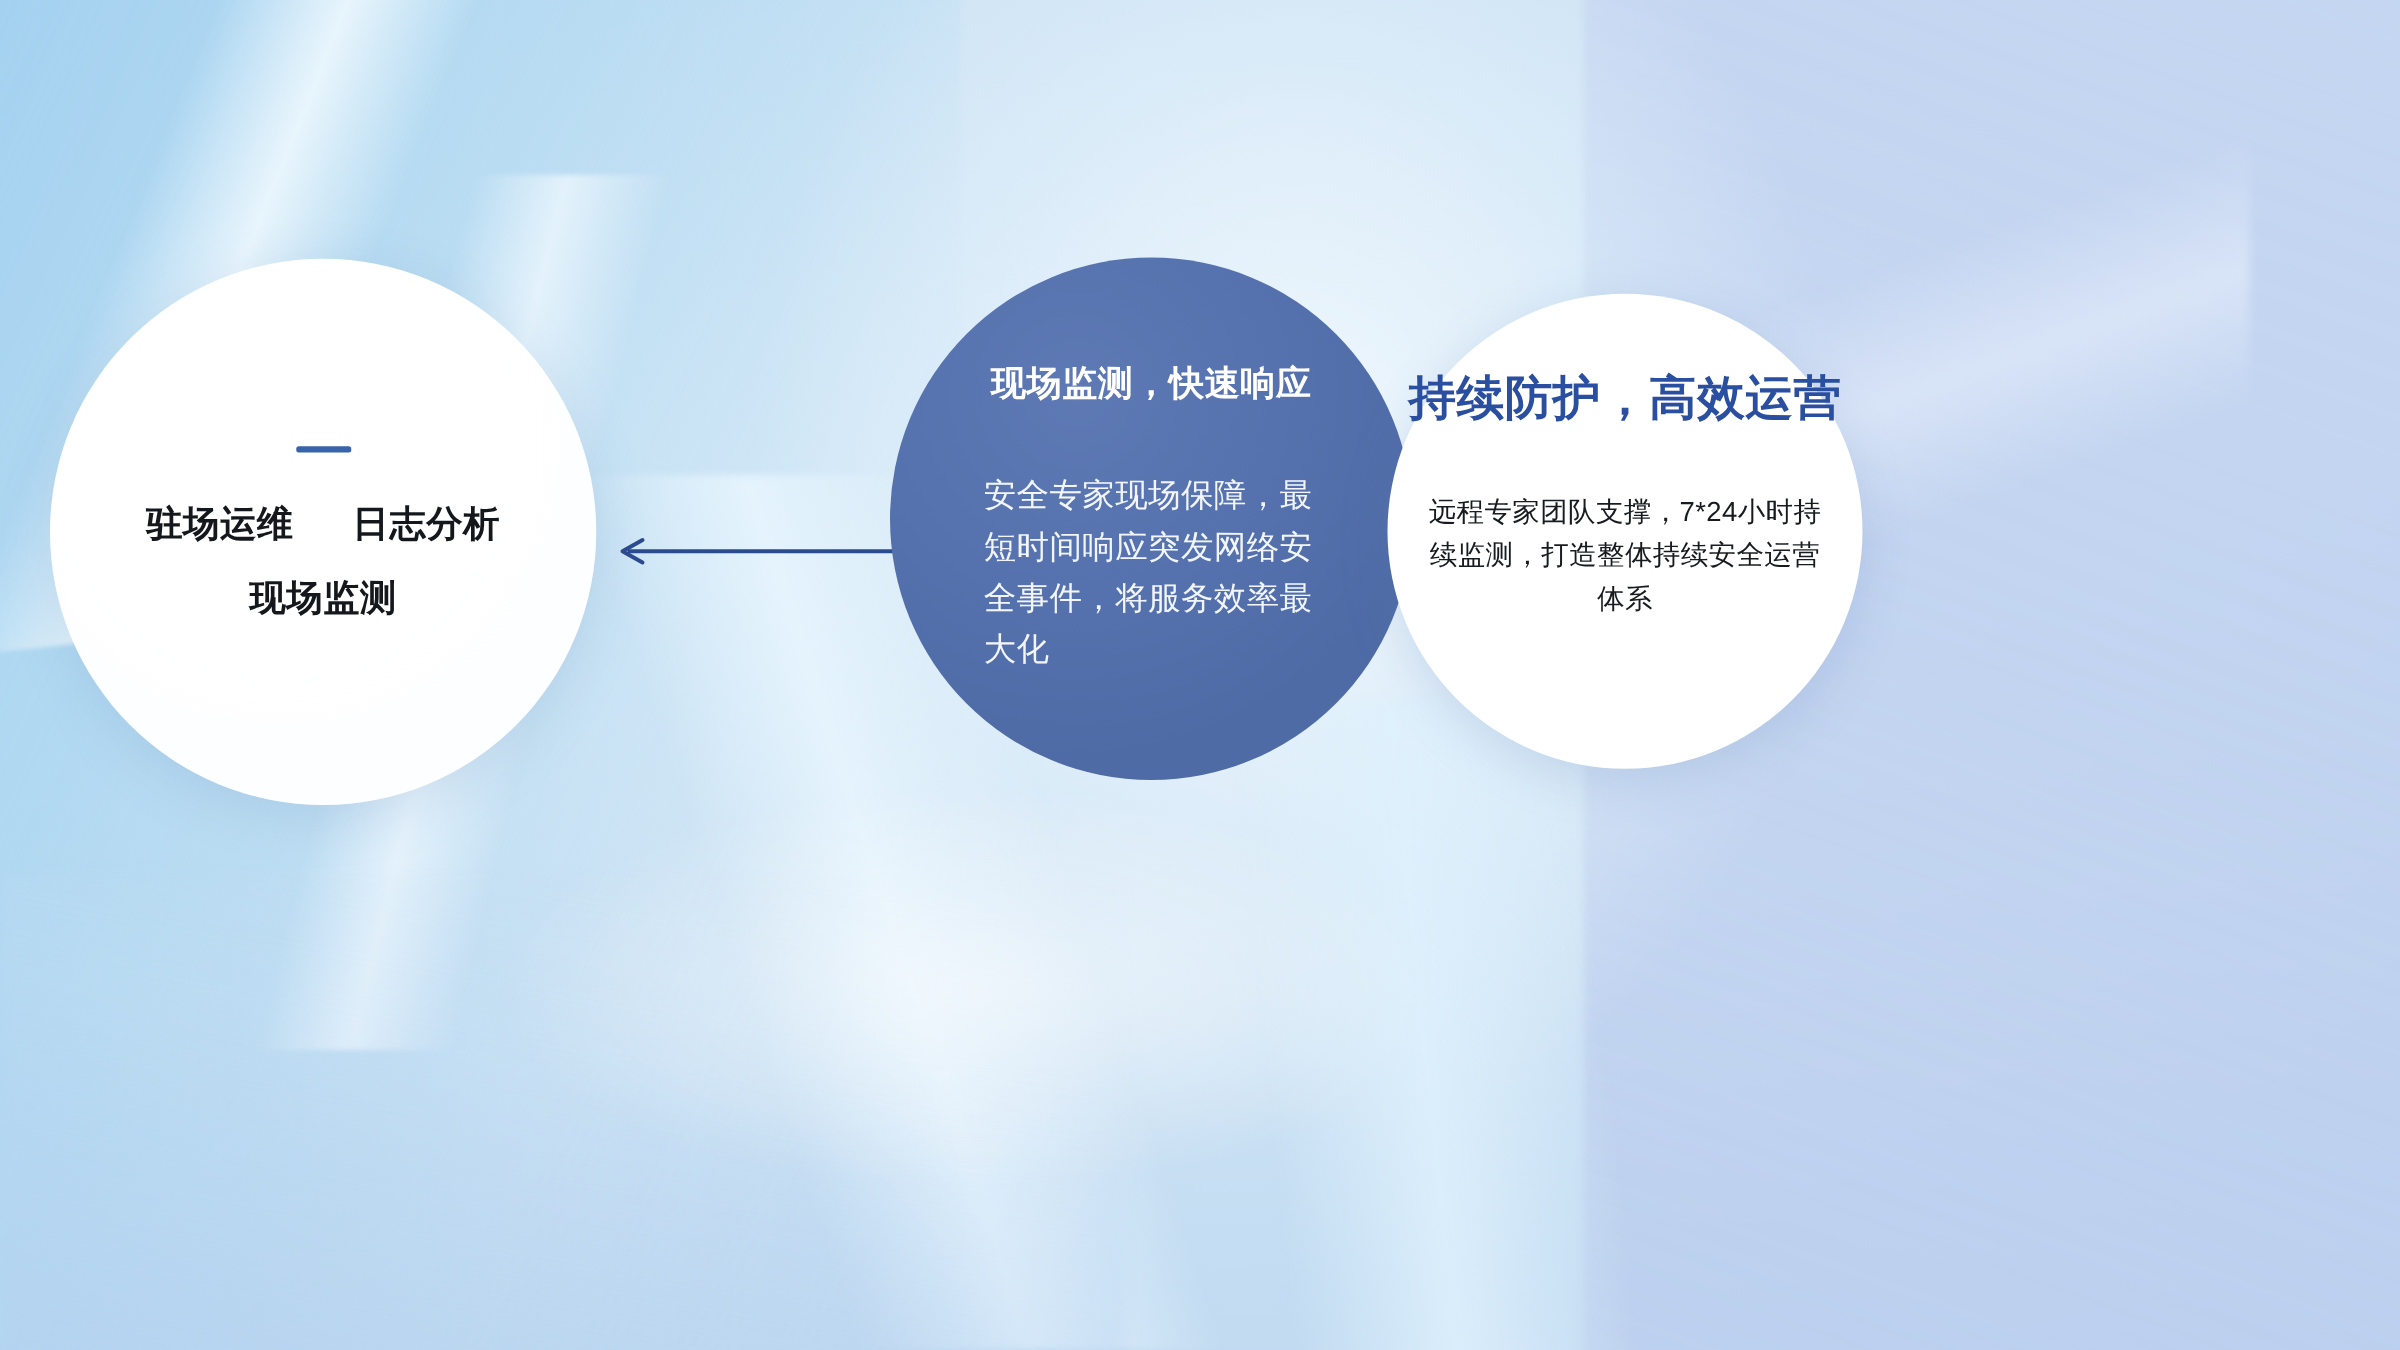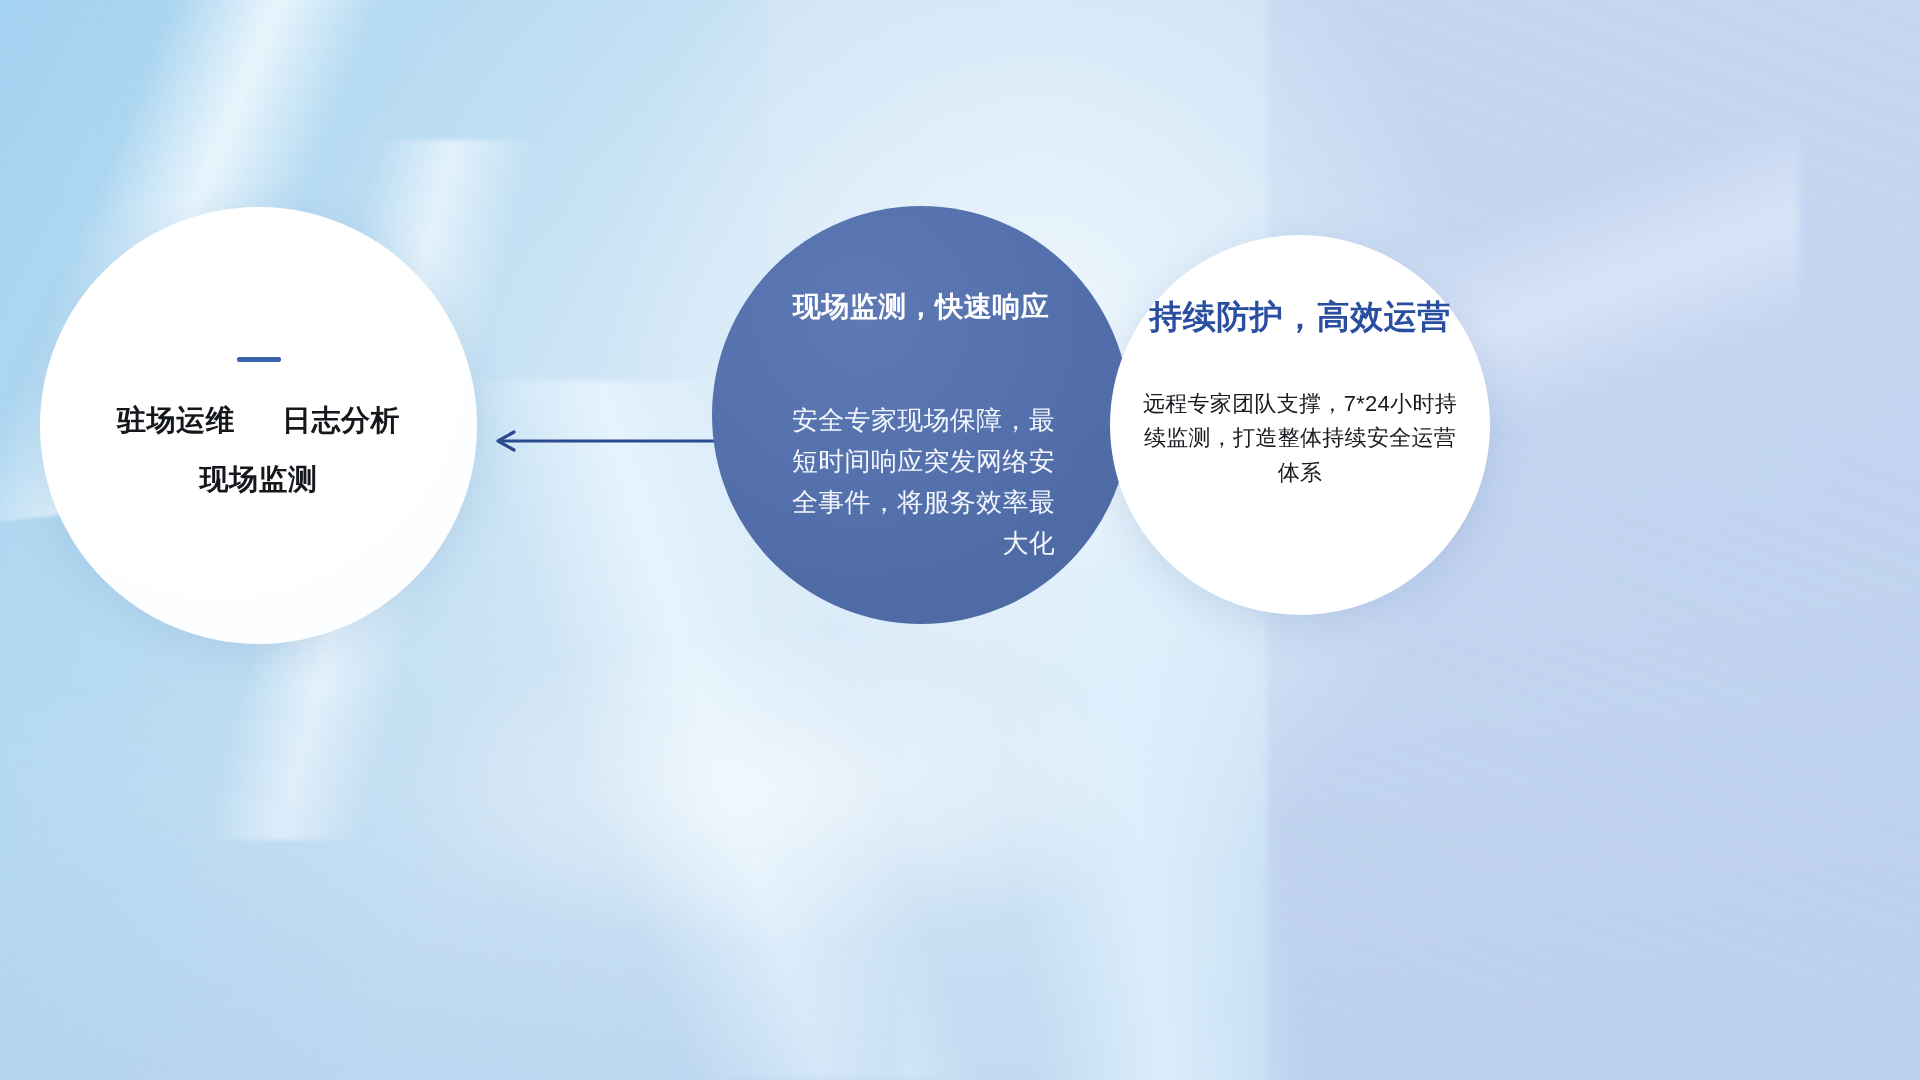--- a/index.html
+++ b/index.html
@@ -94,32 +94,32 @@
   #mid-content{
     position:absolute;inset:0;z-index:7;
     display:flex;flex-direction:column;align-items:center;
     box-sizing:border-box;padding-top:84px;
   }
   #mid-title{
     color:#ffffff;font-weight:bold;font-size:28px;line-height:1.2;
     white-space:nowrap;letter-spacing:.5px;
   }
   #mid-body{
-    margin-top:76px;color:#f2f6fc;font-size:26px;line-height:1.58;
-    text-align:right;max-width:268px;letter-spacing:.3px;
+    margin-top:52px;color:#f2f6fc;font-size:26px;line-height:1.58;
+    text-align:left;max-width:268px;letter-spacing:.3px;
   }
 
   
   #right-content{
     position:absolute;inset:0;z-index:8;
     display:flex;flex-direction:column;align-items:center;
     box-sizing:border-box;padding-top:62px;
   }
   #right-title{
-    color:#2b4fa0;font-weight:bold;font-size:33px;line-height:1.2;
+    color:#2b4fa0;font-weight:bold;font-size:38px;line-height:1.2;
     white-space:nowrap;letter-spacing:.5px;
   }
   #right-body{
     margin-top:50px;color:#171a1f;font-size:22px;line-height:1.58;
     text-align:center;max-width:330px;letter-spacing:.3px;
   }
 
   
   #flow-arrow{position:absolute;left:470px;top:410px;width:250px;height:62px;z-index:2;}
 </style>

